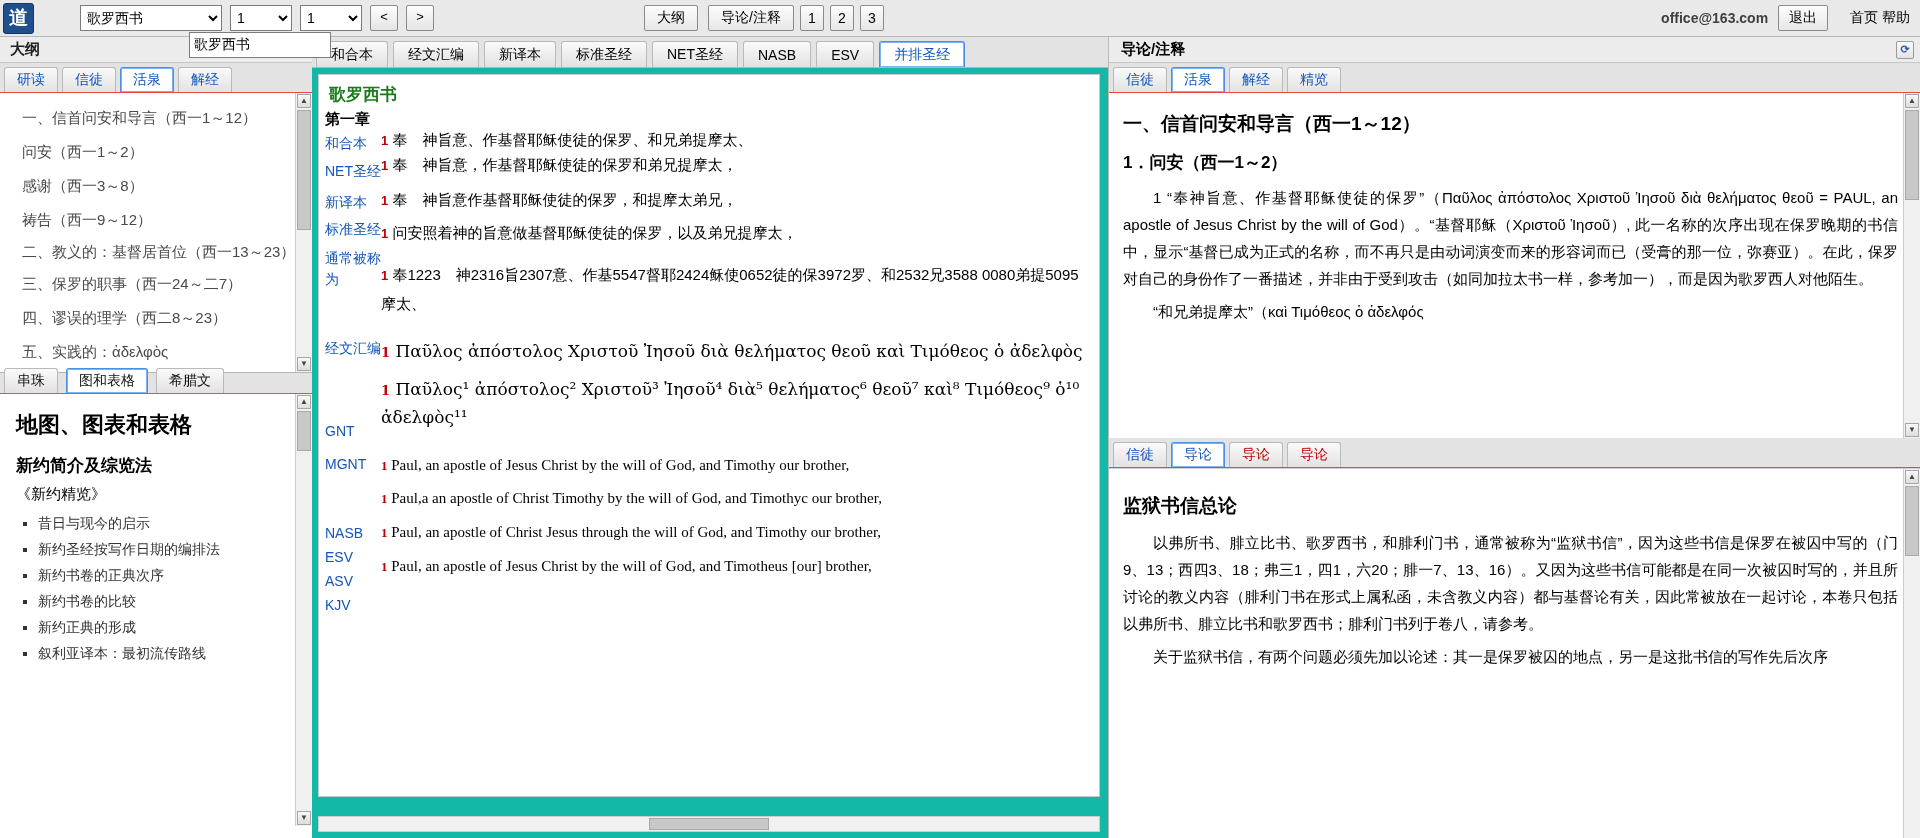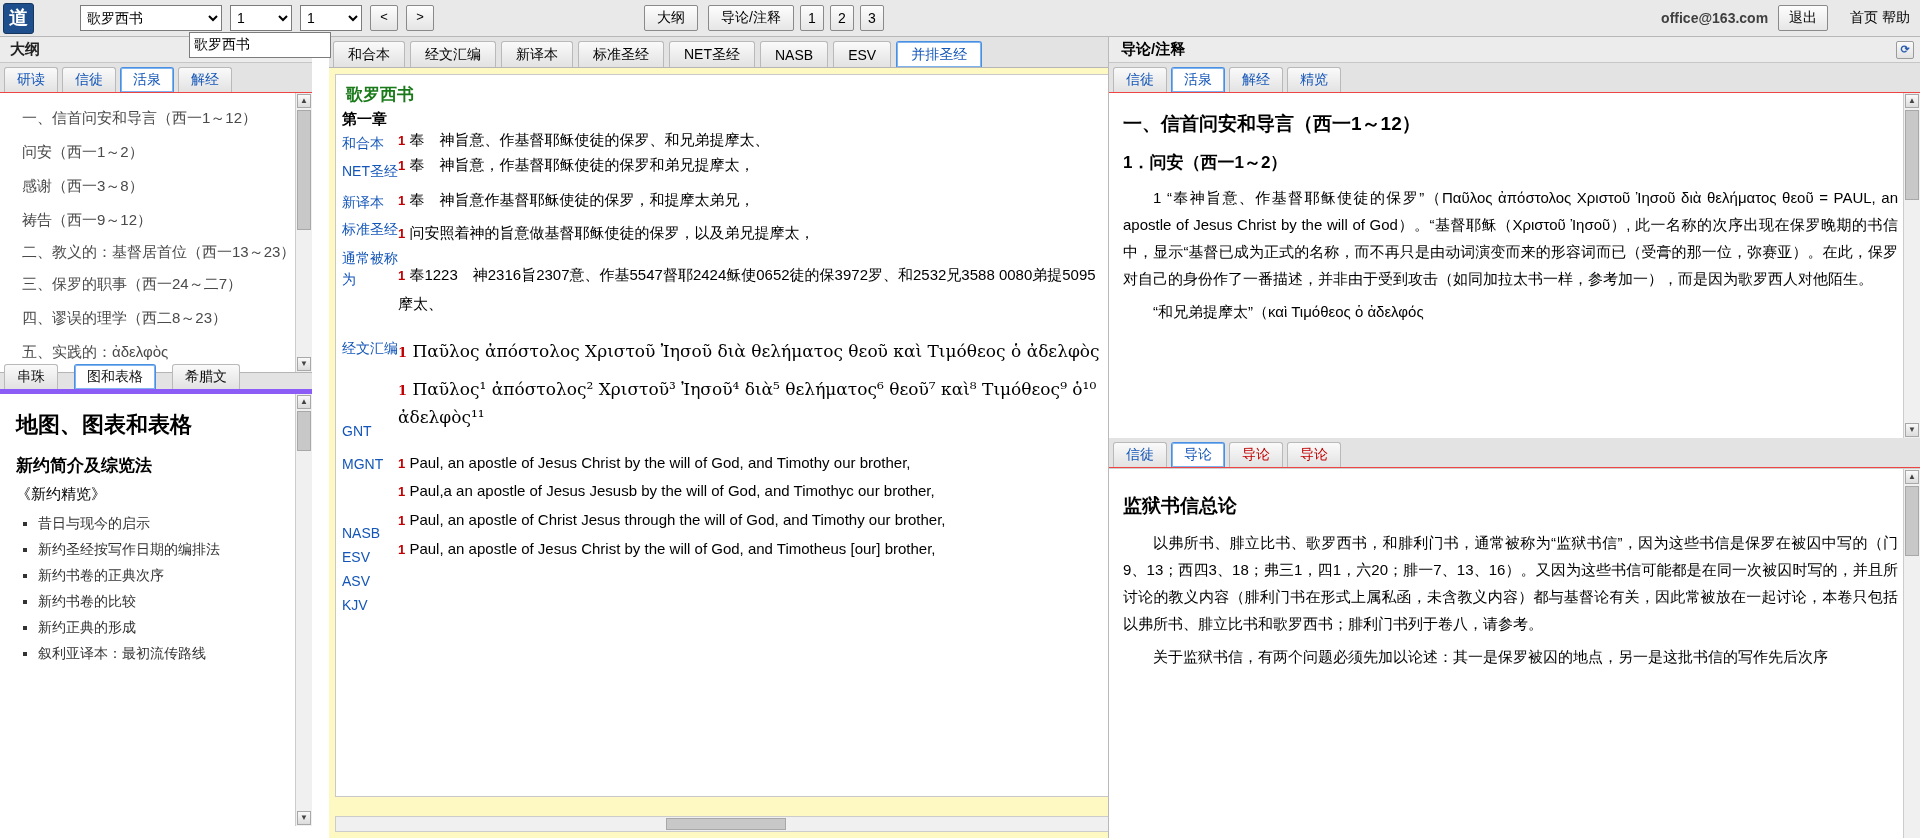--- a/index.html
+++ b/index.html
@@ -73,21 +73,21 @@
     position: absolute; left: 189px; top: 32px; width: 142px;
     border: 1px solid #7c7c7c; background: #fff; z-index: 50;
   }
   .dropdown-open .opt {
     padding: 3px 4px; font-size: 14px; cursor: pointer;
   }
   .dropdown-open .opt.sel { background: #fff; }
 
   
   .col-left  { position:absolute; left:0;    top:37px; width:312px;  height:801px; background:#fff; }
-  .col-mid   { position:absolute; left:329px;top:37px; width:796px;  height:801px; background:#fef9c3; }
+  .col-mid   { position:absolute; left:312px;top:37px; width:796px;  height:801px; background:#14b8a6; }
   .col-right { position:absolute; left:1108px;top:37px;width:812px;  height:801px; background:#fff;
                border-left:1px solid #b9b9b9;}
 
   
   .panel-hdr {
     height: 26px; background: #ececec; border-bottom: 1px solid #c6c6c6;
     display:flex; align-items:center; padding-left: 10px;
     font-size: 15px; font-weight: bold; color:#222;
   }
   .tabrow {
@@ -115,21 +115,21 @@
     position:absolute; right:0; top:0; width: 17px; height: 100%;
     background:#f0f0f0; border-left:1px solid #ccc;
   }
   .scroll-v .thumb { position:absolute; left:1px; width:14px; background:#c8c8c8; border:1px solid #a8a8a8;}
   .scroll-v .arrow {
     position:absolute; left:1px; width:14px; height:14px; background:linear-gradient(#fafafa,#dcdcdc);
     border:1px solid #a8a8a8; font-size:8px; text-align:center; line-height:12px; color:#444;
   }
   .sub-tabrow {
     display:flex; align-items:flex-end; height:22px; background:#e3e3e3;
-    border-top:1px solid #b5b5b5; border-bottom:5px solid #8b5cf6; padding-left:4px; gap:16px;
+    border-top:1px solid #b5b5b5; border-bottom:1px solid #8b5cf6; padding-left:4px; gap:8px;
   }
   .maps-area { padding: 10px 16px; overflow:hidden; height: 432px; position:relative;}
   .maps-title { font-size: 22px; font-weight: bold; margin: 6px 0 14px 0; }
   .maps-sub { font-size: 17px; font-weight: bold; margin: 10px 0 8px 0; }
   .maps-book { font-size: 15px; margin: 6px 0 6px 0; }
   .maps-area ul { margin: 0; padding-left: 22px; }
   .maps-area li { font-size: 14px; line-height: 26px; color:#333; list-style: square; }
 
   
   .ver-tabrow {
@@ -148,21 +148,21 @@
   }
   .booktitle { color:#1a7a1a; font-size:17px; font-weight:bold; padding: 8px 0 4px 10px; }
   .verse-grid { display:flex; padding-left:6px; }
   .ver-label-col { width: 56px; flex: 0 0 56px; }
   .vlbl { color:#1456b8; font-size:14px; line-height:21px; }
   .chapline { font-weight:bold; font-size:15px; padding-left: 6px; }
   .vbody { flex:1; padding-right:10px; }
   .vnum { color:#c00000; font-weight:bold; font-size:13px; vertical-align: baseline;}
   .vrow { font-size:15px; line-height:22px; margin-bottom:2px; }
   .grk { font-family:"DejaVu Serif", serif; font-size:17px; line-height:26px; }
-  .eng { font-family:Liberation Sans, sans-serif; font-size:15px; line-height:25px; }
+  .eng { font-family:Liberation Serif, serif; font-size:15px; line-height:31px; }
   .hscroll {
     position:absolute; left:6px; bottom:6px; width:782px; height:16px;
     background:#f0f0f0; border:1px solid #ccc;
   }
   .hscroll .thumb { position:absolute; top:1px; height:12px; background:#c8c8c8; border:1px solid #a8a8a8; }
 
   
   .rt-hdr {
     height:26px; background:#ececec; border-bottom:1px solid #c6c6c6;
     display:flex; align-items:center; padding-left:12px; font-size:15px; font-weight:bold;
@@ -329,21 +329,21 @@
           <div class="vrow grk" style="margin-top:10px;">
             <span class="vnum">1</span>
             <span>Παῦλος¹ ἀπόστολος² Χριστοῦ³ Ἰησοῦ⁴ διὰ⁵ θελήματος⁶ θεοῦ⁷ καὶ⁸ Τιμόθεος⁹ ὁ¹⁰ ἀδελφὸς¹¹</span>
           </div>
           <div class="vrow eng" style="margin-top:20px;">
             <span class="vnum">1</span>
             <span>Paul, an apostle of Jesus Christ by the will of God, and Timothy our brother,</span>
           </div>
           <div class="vrow eng">
             <span class="vnum">1</span>
-            <span>Paul,a an apostle of Jesus Jesusb by the will of God, and Timothyc our brother,</span>
+            <span>Paul,a an apostle of Christ Timothy by the will of God, and Timothyc our brother,</span>
           </div>
           <div class="vrow eng" style="margin-top:3px;">
             <span class="vnum">1</span>
             <span>Paul, an apostle of Christ Jesus through the will of God, and Timothy our brother,</span>
           </div>
           <div class="vrow eng" style="margin-top:3px;">
             <span class="vnum">1</span>
             <span>Paul, an apostle of Jesus Christ by the will of God, and Timotheus [our] brother,</span>
           </div>
         </div>

